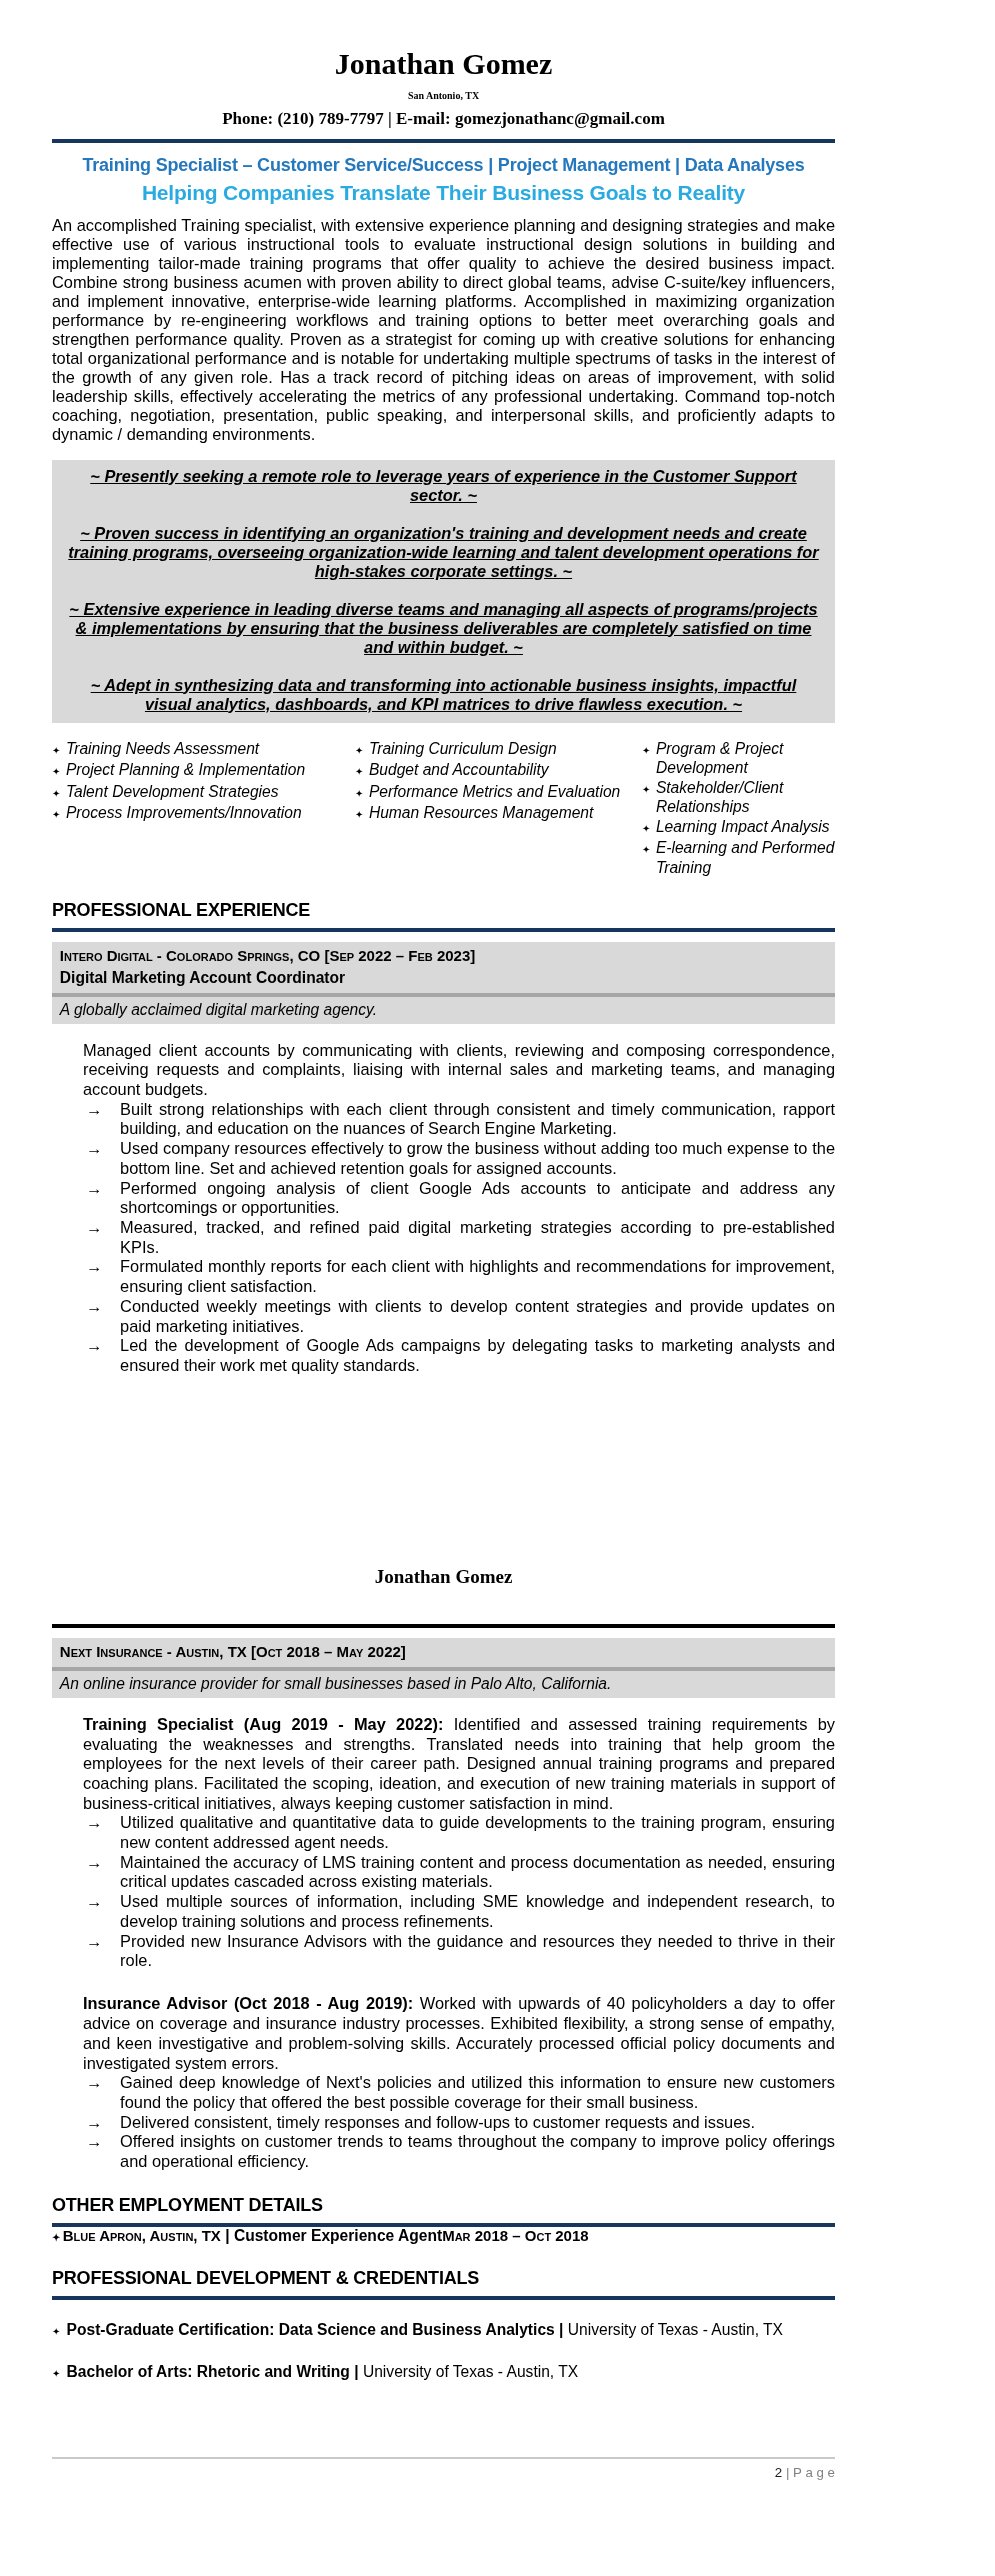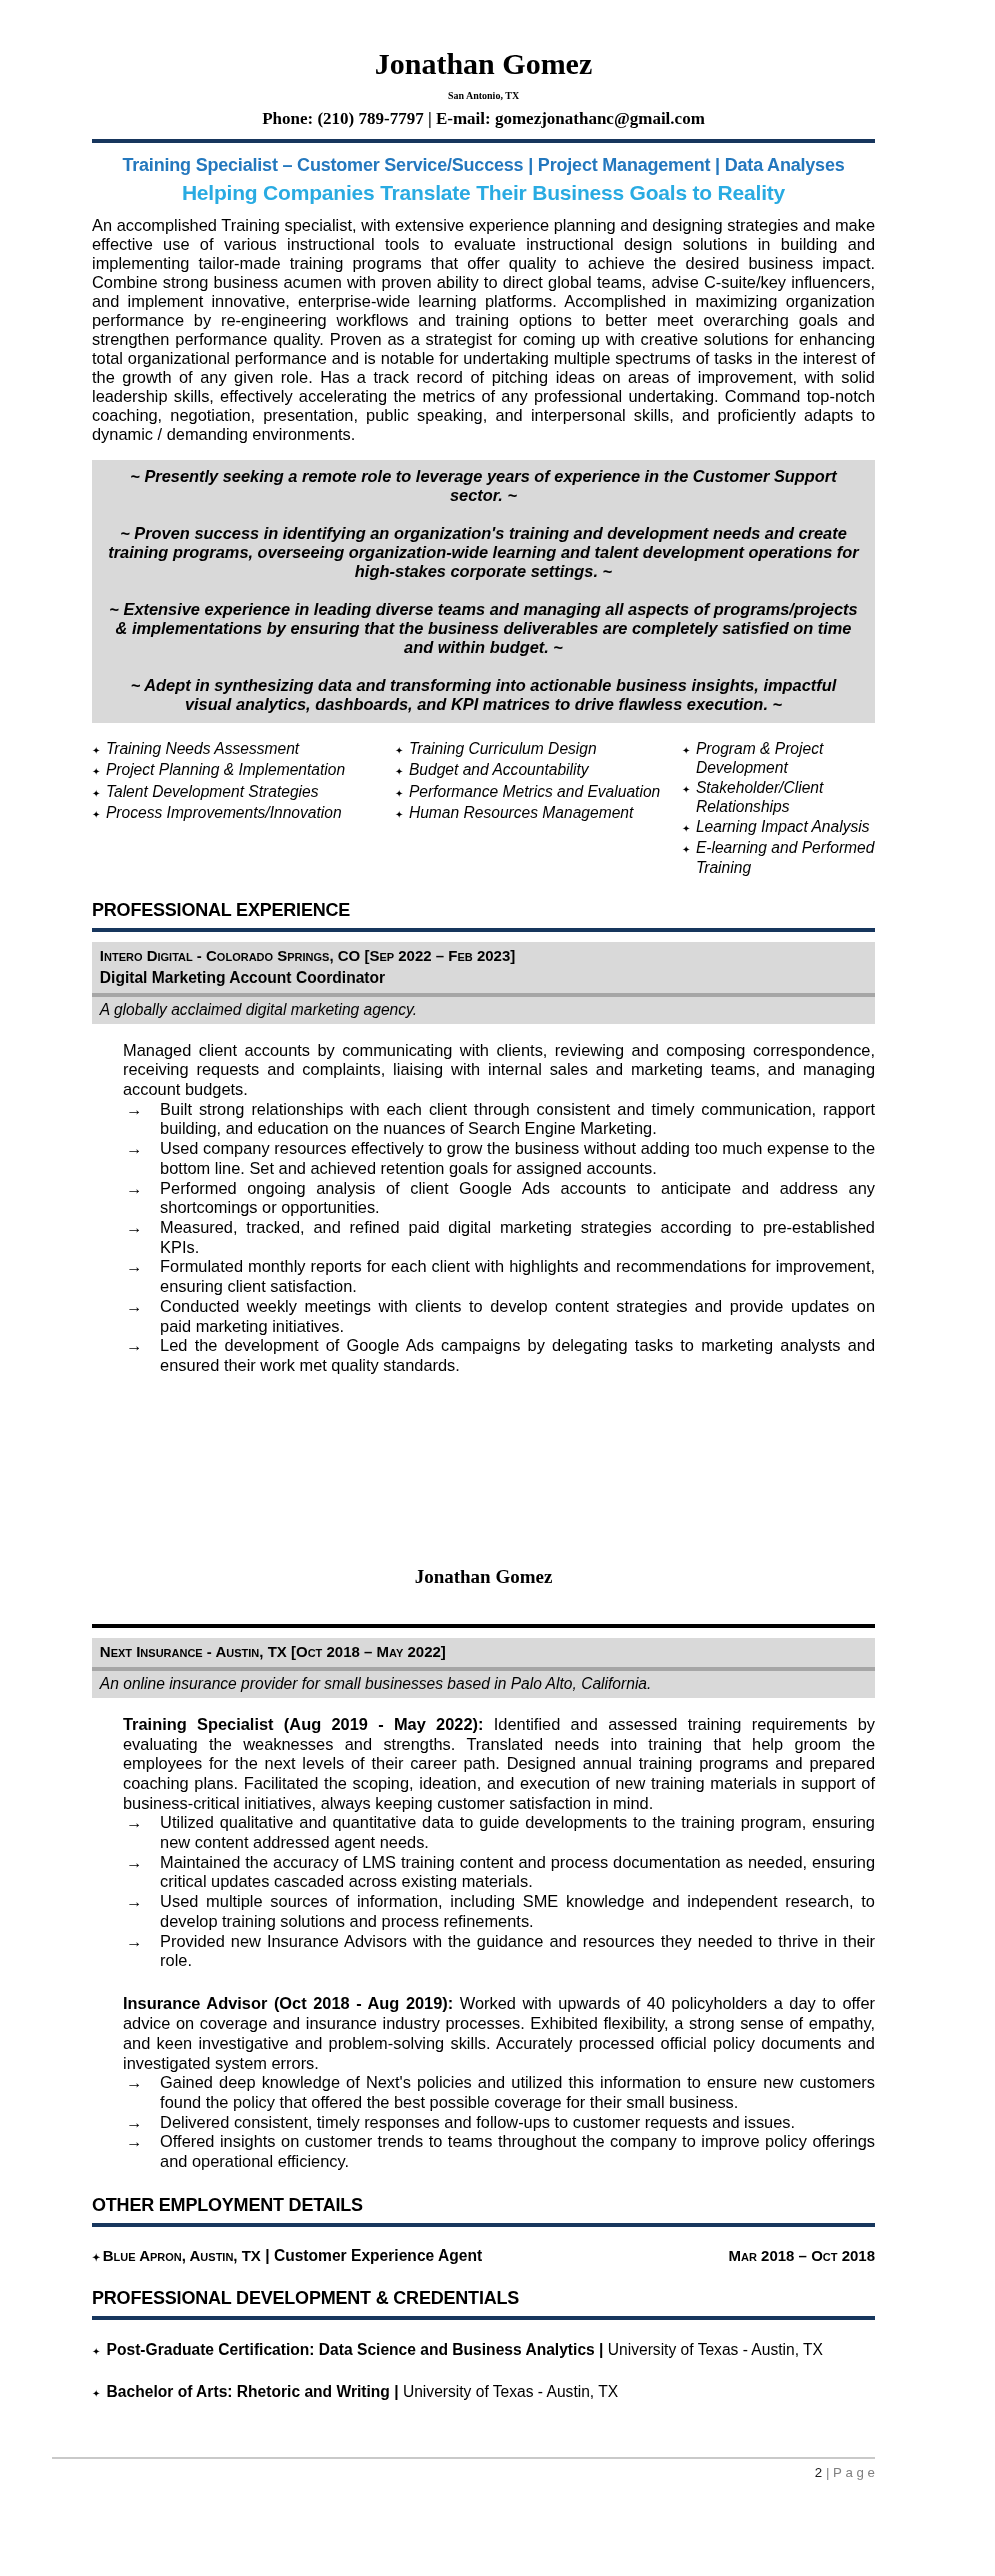--- a/index.html
+++ b/index.html
@@ -1,18 +1,18 @@
 <!DOCTYPE html>
 <html style="font-size:12.5px"><head>
 <meta charset="utf-8">
 <style>
   html,body { margin:0; padding:0; background:#fff; }
   .page {
     position:relative; width:887px; height:2576px; background:#fff;
-    font-family:"Liberation Sans", sans-serif; color:#000; overflow:hidden;padding-left:40px;
+    font-family:"Liberation Sans", sans-serif; color:#000; overflow:hidden;
   }
   .content { padding:0 52px; }
 
   
   .h-name { margin-top:47px; text-align:center; font-family:"Liberation Serif", serif;
             font-size:30px; font-weight:700; line-height:34px; }
   .h-loc  { margin-top:4.7px; text-align:center; font-family:"Liberation Serif", serif;
             font-size:10px; font-weight:700; line-height:19px; }
   .h-contact { margin-top:4.7px; text-align:center; font-family:"Liberation Serif", serif;
             font-size:17px; font-weight:700; line-height:20px; }
@@ -23,21 +23,21 @@
   .subtitle { margin-top:7px; text-align:center; color:#29ABE2; font-size:21px;
            font-weight:700; letter-spacing:-0.2px; line-height:19.5px; }
 
   
   .summary { margin-top:13.3px; font-size:16.4px; line-height:19px; text-align:justify; }
 
   
   .hl-box { margin-top:5.5px; background:#D9D9D9; padding:6.2px 14px 9.4px;
             font-size:16.4px; font-weight:700; font-style:italic; line-height:19px;
             text-align:center; }
-  .hl-box p { margin:19px 0 0; }
+  .hl-box p { margin:19px 0 0;text-decoration:underline; }
   .hl-box p:first-child { margin-top:0; }
 
   
   .skills { margin-top:15.6px; display:grid; grid-template-columns:303px 287px 1fr;
             font-style:italic; font-size:15.6px; line-height:19.5px; }
   .skill-item { display:flex; align-items:baseline; }
   .skill-item .diamond { font-style:normal; font-size:10px; margin-right:5.5px; }
 
   
   .sec-head { margin-top:23.4px; text-align:left; color:#000000; font-size:18px;
@@ -61,21 +61,21 @@
   .bullet { display:flex; }
   .bullet .arrow { flex:0 0 34px; padding-left:3.1px; }
   .bullet .btext { flex:1; text-align:justify; }
 
   
   .mid-name { margin-top:190px; text-align:center; font-family:"Liberation Serif", serif;
               font-size:19px; font-weight:700; line-height:22px; }
   .page-sep { margin-top:36px; height:4.7px; background:#000; }
 
   
-  .other-row { margin-top:20px; display:flex; justify-content:space-between;
+  .other-row { display:flex; justify-content:flex-start;
                align-items:baseline; font-weight:700; }
   .other-left { font-size:15.6px; }
   .other-left .diamond { font-size:10px; margin-right:2.3px; }
   .sc { font-variant:small-caps; font-size:15px; }
   .dates { font-variant:small-caps; font-size:15px; font-weight:700; white-space:nowrap; }
 
   
   .cred-row { margin-top:20px; font-size:15.6px; line-height:19.5px; }
   .cred-row .diamond { font-size:10px; margin-right:6.2px; }
   .cred-bold { font-weight:700; }

